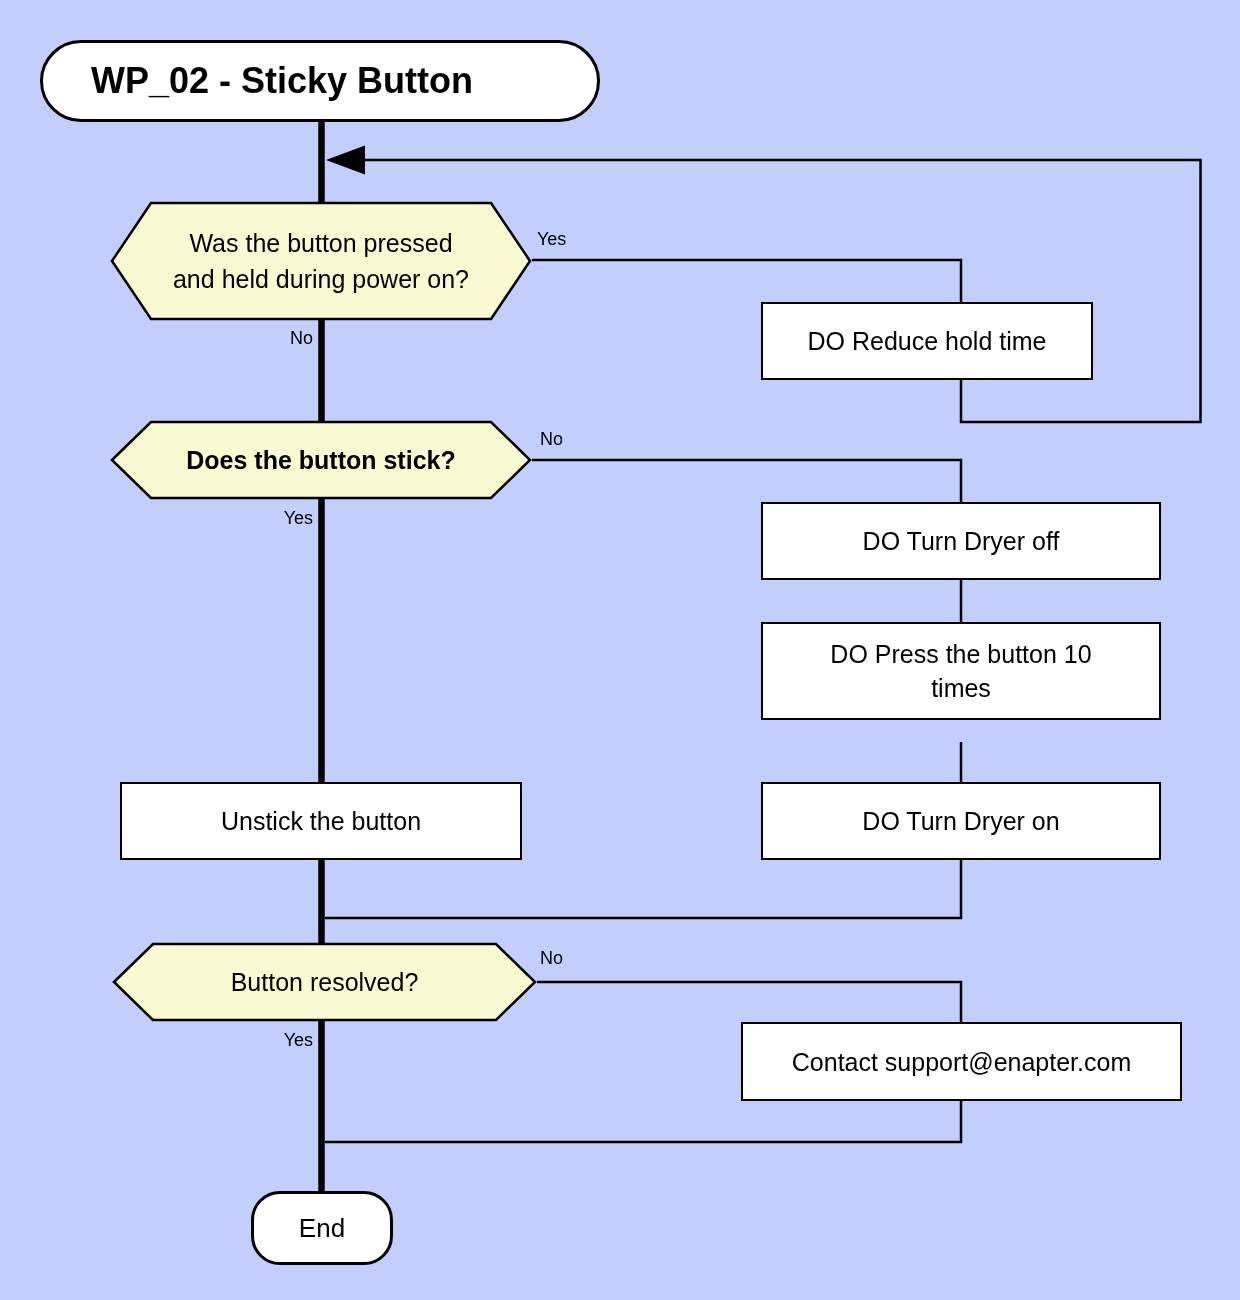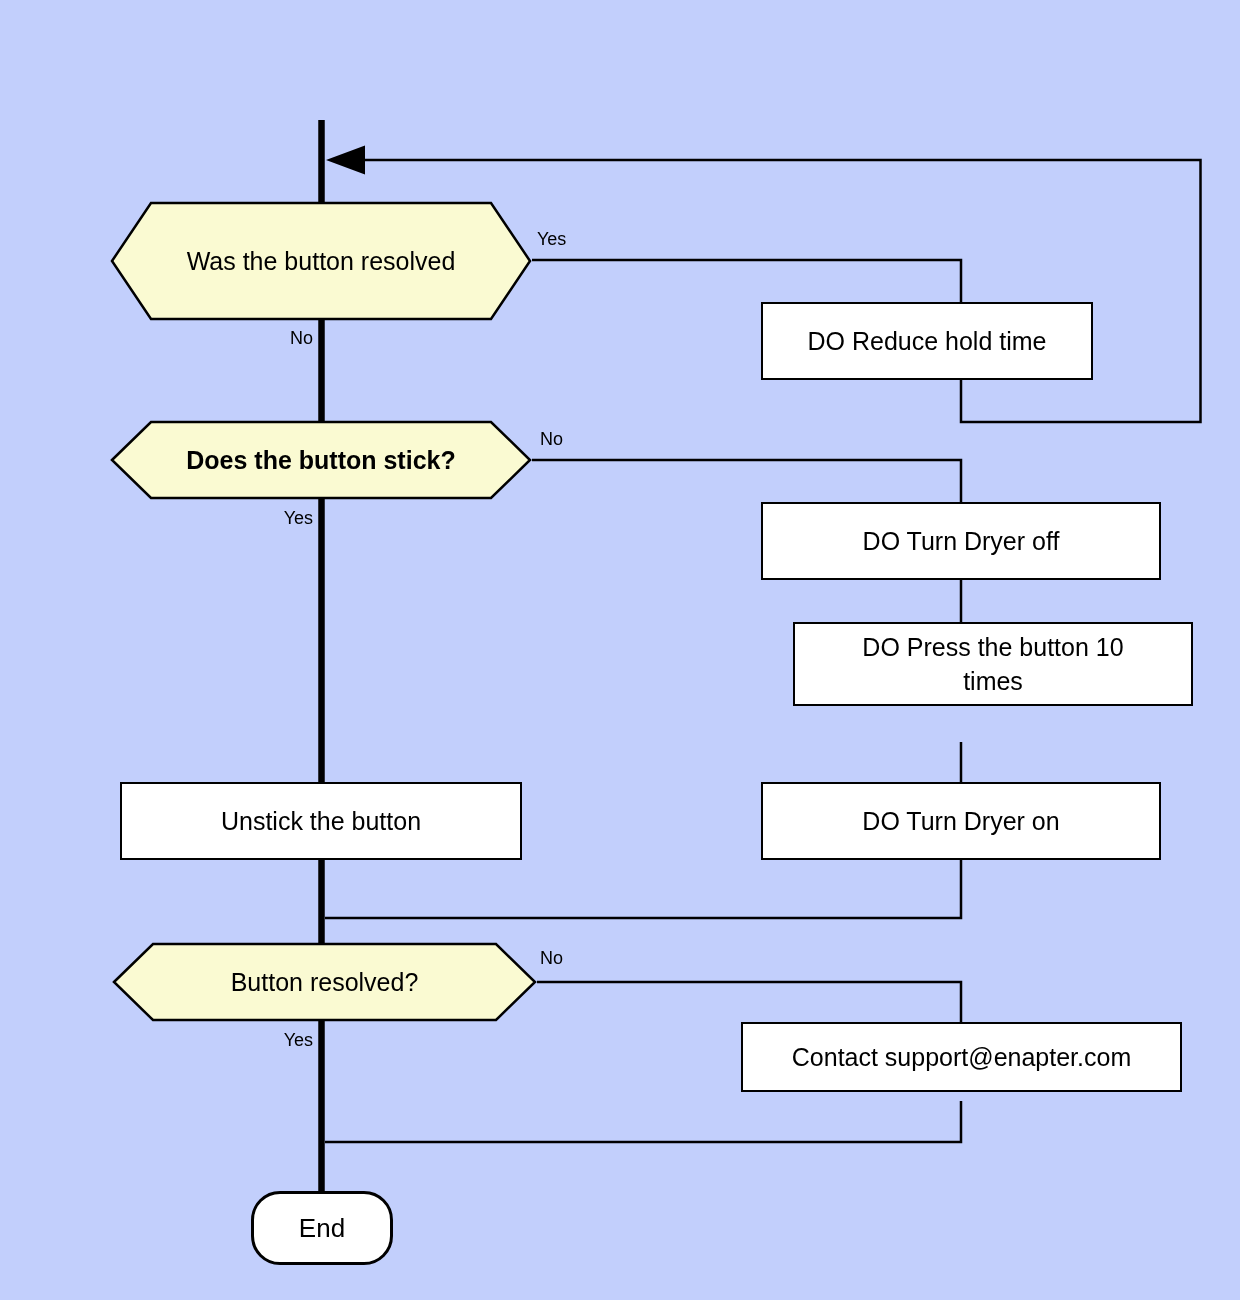--- a/index.html
+++ b/index.html
@@ -80,27 +80,31 @@
     <path d="M961 580 L961 622"></path>
     <path d="M961 742 L961 782"></path>
 
     <path d="M961 860 L961 918 L325 918"></path>
 
     <path d="M537 982 L961 982 L961 1022"></path>
 
     <path d="M961 1101 L961 1142 L325 1142"></path>
   </svg>
 
+  <div class="node terminator title-node">
+    <span>WP_02 - Sticky Button</span>
+  </div>
 
   <div class="node hexagon" style="left:110px; top:201px; width:422px; height:120px;">
     <svg class="shape" viewBox="0 0 422 120" preserveAspectRatio="none" xmlns="http://www.w3.org/2000/svg">
       <polygon points="2,60 41,2 381,2 420,60 381,118 41,118"></polygon>
     </svg>
     <div class="q">
-      <span>Was the button resolved</span>
+      <span>Was the button pressed</span>
+      <span>and held during power on?</span>
     </div>
   </div>
   <div class="branch-label" style="left:537px; top:225px;">Yes</div>
   <div class="branch-label right-align" style="left:240px; top:324px; width:73px;">No</div>
 
   <div class="node process" style="left:761px; top:302px; width:332px; height:78px;">
     <span>DO Reduce hold time</span>
   </div>
 
   <div class="node hexagon" style="left:110px; top:420px; width:422px; height:80px;font-weight:bold;">
@@ -111,21 +115,21 @@
       <span>Does the button stick?</span>
     </div>
   </div>
   <div class="branch-label" style="left:540px; top:425px;">No</div>
   <div class="branch-label right-align" style="left:240px; top:504px; width:73px;">Yes</div>
 
   <div class="node process" style="left:761px; top:502px; width:400px; height:78px;text-align:right;">
     <span>DO Turn Dryer off</span>
   </div>
 
-  <div class="node process" style="left:761px; top:622px; width:400px; height:84px;margin-left:32px;">
+  <div class="node process" style="left:761px; top:622px; width:400px; height:98px;">
     <span class="wrap-narrow">DO Press the button 10 times</span>
   </div>
 
   <div class="node process" style="left:120px; top:782px; width:402px; height:78px;">
     <span>Unstick the button</span>
   </div>
 
   <div class="node process" style="left:761px; top:782px; width:400px; height:78px;">
     <span>DO Turn Dryer on</span>
   </div>
@@ -134,21 +138,21 @@
     <svg class="shape" viewBox="0 0 425 80" preserveAspectRatio="none" xmlns="http://www.w3.org/2000/svg">
       <polygon points="2,40 41,2 384,2 423,40 384,78 41,78"></polygon>
     </svg>
     <div class="q">
       <span>Button resolved?</span>
     </div>
   </div>
   <div class="branch-label" style="left:540px; top:944px;">No</div>
   <div class="branch-label right-align" style="left:240px; top:1026px; width:73px;">Yes</div>
 
-  <div class="node process" style="left:741px; top:1022px; width:441px; height:70px;">
+  <div class="node process" style="left:741px; top:1022px; width:441px; height:79px;">
     <span>Contact support@enapter.com</span>
   </div>
 
   <div class="node terminator end-node">
     <span>End</span>
   </div>
 
 </div>
 
 </body></html>

